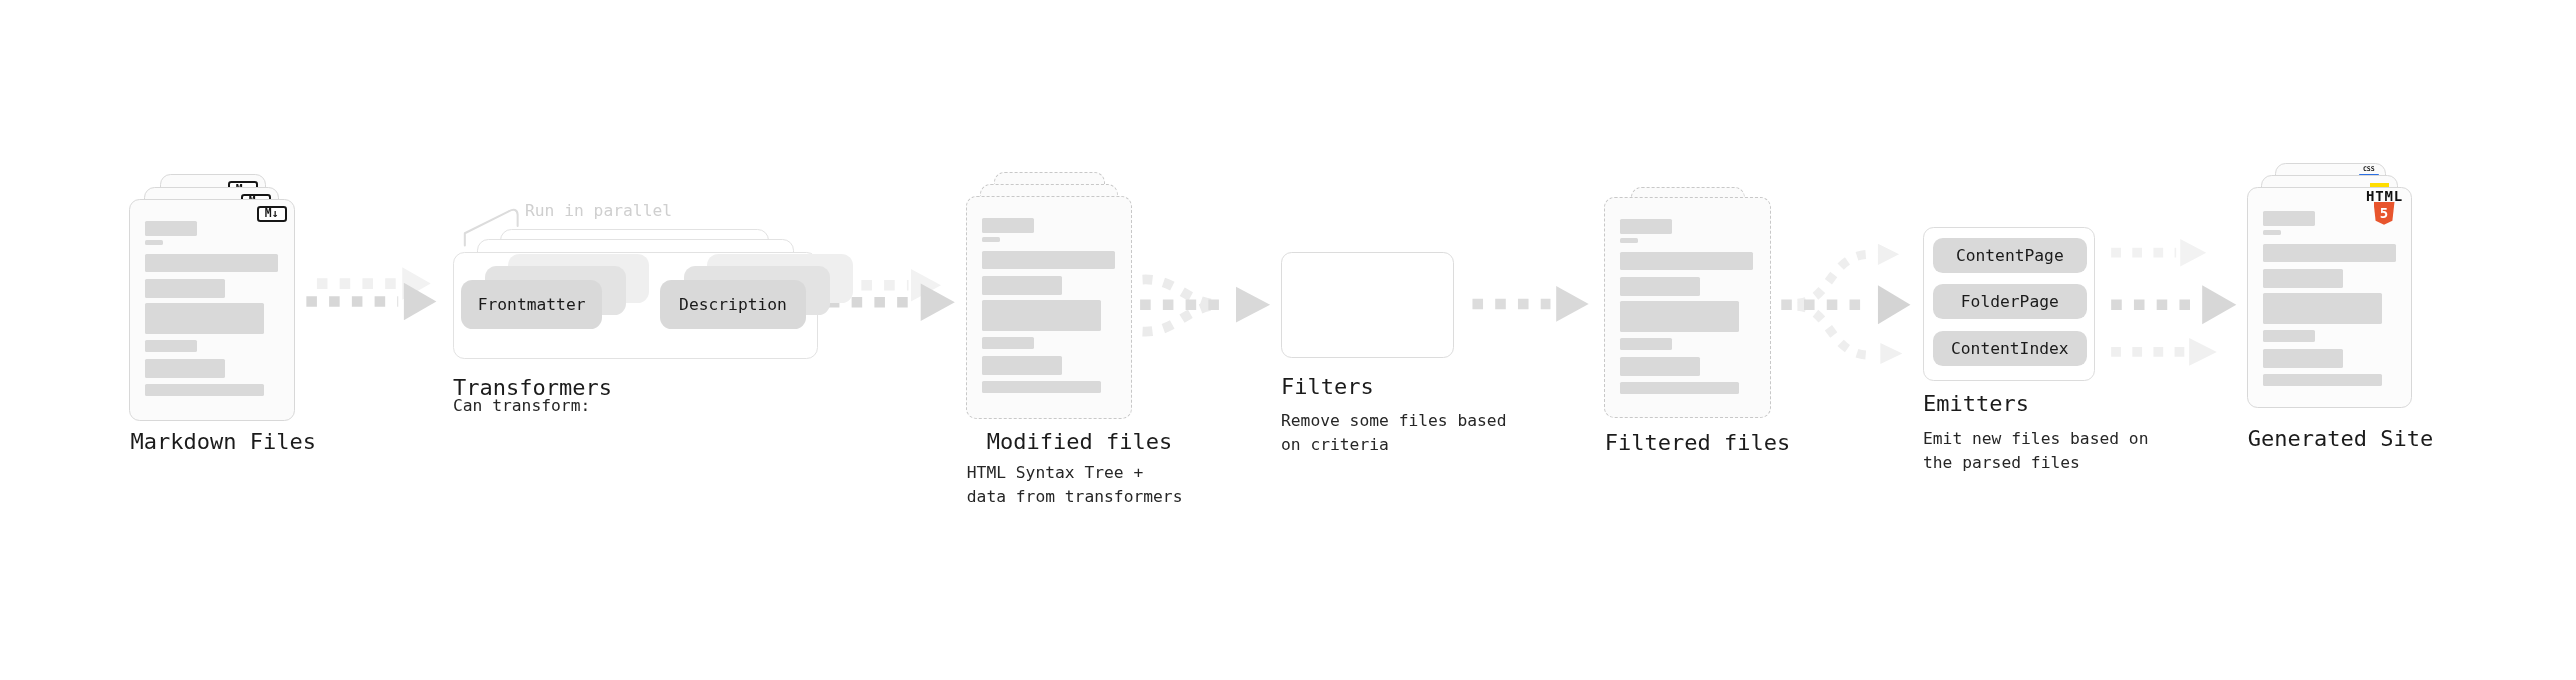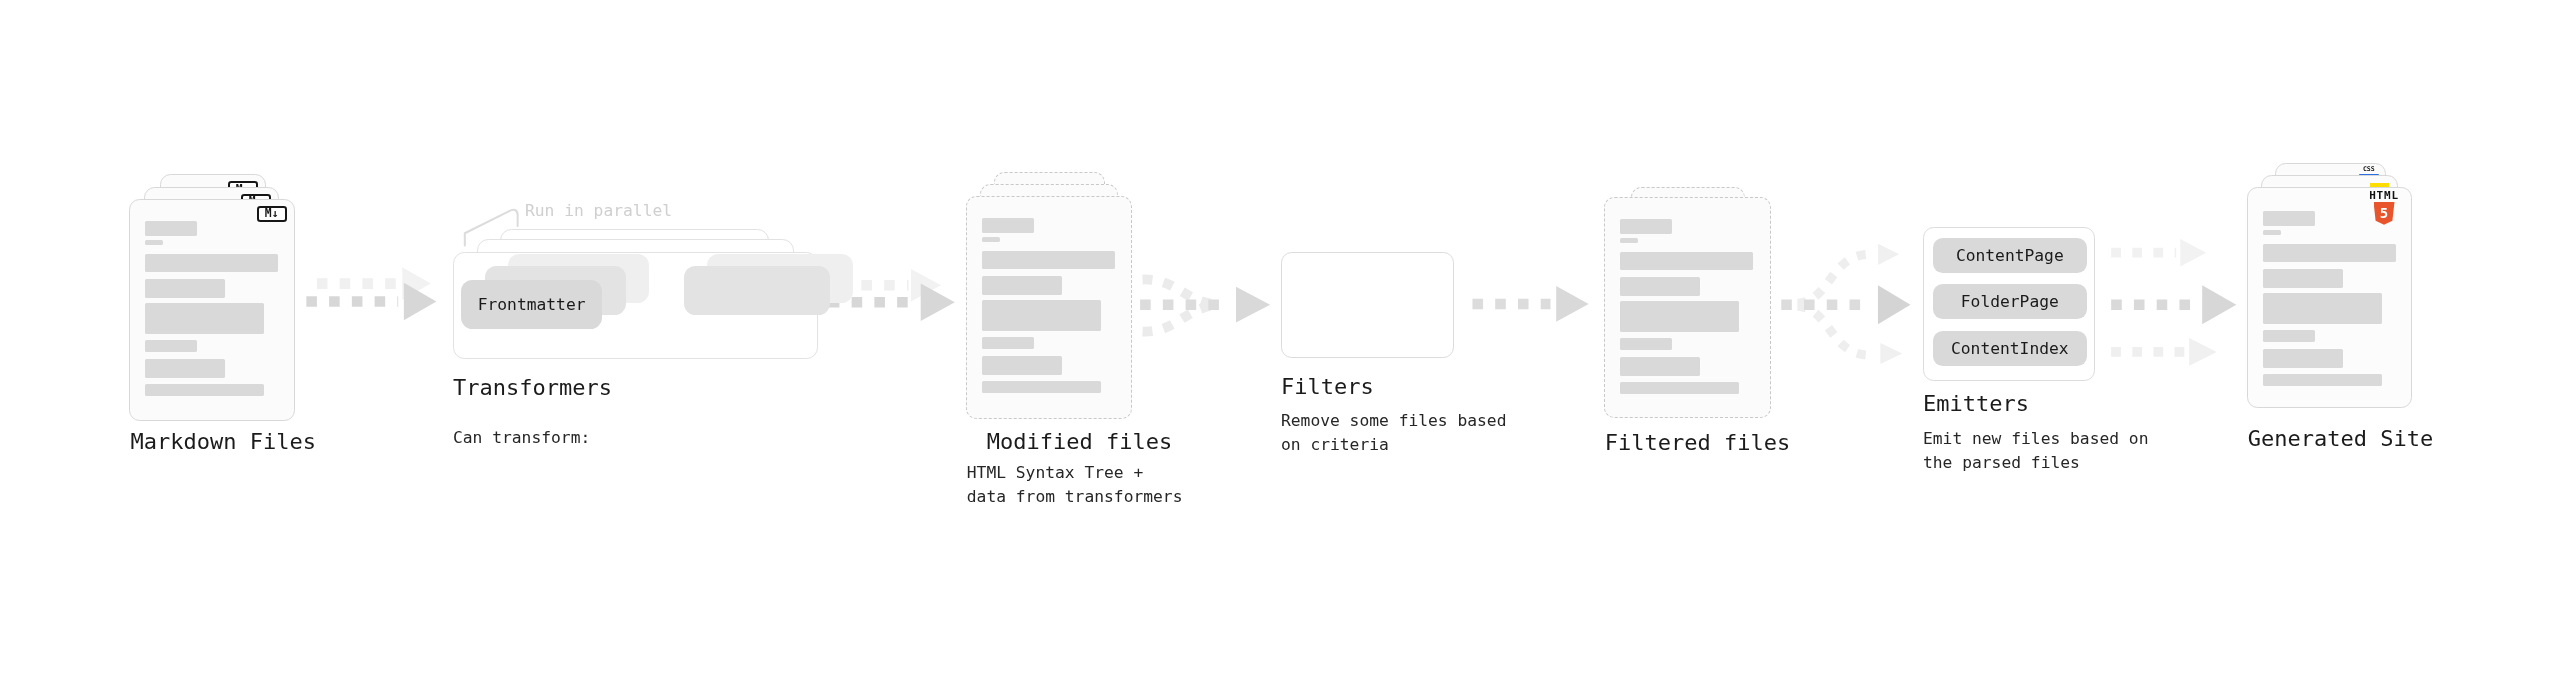--- a/index.html
+++ b/index.html
@@ -10,21 +10,21 @@
   .section{position:absolute;}
   
   .file-card{position:absolute;background:#fbfbfb;border:1.6px solid #d8d8d8;border-radius:10.6px;box-sizing:border-box;}
   .file-card.dashed{border:1.6px dashed #c8c8c8;background:#fbfbfb;}
   .skel{position:absolute;left:14.6px;top:21px;}
   .skel-bar{background:#d9d9d9;border-radius:1.6px;}
   
   .md-badge{position:absolute;top:5.7px;right:7.3px;width:30px;height:16.3px;border:2.4px solid #161616;border-radius:3.3px;
     background:#fff;color:#161616;font-weight:bold;font-size:11.4px;line-height:11.4px;display:flex;align-items:center;justify-content:center;box-sizing:border-box;}
   .html5-badge{position:absolute;top:4.1px;right:9px;width:36px;text-align:center;}
-  .html5-word{font-size:11px;font-weight:bold;letter-spacing:0.8px;color:#111;line-height:8.1px;}
+  .html5-word{font-size:14px;font-weight:bold;letter-spacing:0.8px;color:#111;line-height:8.1px;}
   .html5-shield{width:21px;height:23px;margin:1.6px auto 0;background:#e8552d;
     clip-path:polygon(0 0,100% 0,90% 82%,50% 100%,10% 82%);
     display:flex;align-items:center;justify-content:center;color:#fff;font-size:14px;font-weight:bold;}
   .css-badge{position:absolute;top:2.4px;right:6.5px;width:19.5px;text-align:center;}
   .css-word{font-size:6.5px;font-weight:bold;color:#111;line-height:6.5px;}
   .css-bar{height:3.3px;background:#2b6fe3;margin-top:0.8px;border-radius:0.8px;}
   .js-badge{position:absolute;top:7.3px;right:8.1px;width:18.7px;height:7.3px;background:#ffdd00;}
   
   .outer-box{position:absolute;background:#ffffff;border:1.6px solid #e2e2e2;border-radius:11.4px;box-sizing:border-box;}
   .plain-box{position:absolute;background:#ffffff;border:1.6px solid #dcdcdc;border-radius:10.6px;box-sizing:border-box;}
@@ -131,25 +131,26 @@
   <div class="outer-box" style="left:47px;top:83px;width:269px;height:101px;"></div>
   <div class="outer-box" style="left:23.6px;top:93px;width:317px;height:104px;"></div>
   <div class="outer-box" style="left:0px;top:106px;width:365px;height:107px;"></div>
 
   <div class="btn echo2" style="left:55px;top:108px;width:141px;height:49px;"></div>
   <div class="btn echo1" style="left:32px;top:120px;width:141px;height:49px;"></div>
   <div class="btn" style="left:8.1px;top:134px;width:141px;height:49px;text-align:right;">Frontmatter</div>
 
   <div class="btn echo2" style="left:254px;top:108px;width:146px;height:49px;"></div>
   <div class="btn echo1" style="left:231px;top:120px;width:146px;height:49px;"></div>
+  <div class="btn" style="left:207px;top:134px;width:146px;height:49px;">Description</div>
 
   <div class="annotation" style="left:72px;top:55px;">Run in parallel</div>
 
   <div class="sec-title" style="left:0px;top:229px;">Transformers</div>
-  <div class="sec-desc" style="left:0px;top:280px;">Can transform:</div>
+  <div class="sec-desc" style="left:0px;top:248px;">Can transform:</div>
 </div>
 
 <div class="section" style="left:966px;top:146px;width:244px;height:366px;">
   <div class="file-card dashed" style="left:28px;top:26px;width:111px;height:163px;"></div>
   <div class="file-card dashed" style="left:14px;top:38px;width:138px;height:175px;"></div>
   <div class="file-card dashed" style="left:0px;top:50px;width:166px;height:223px;">
     <div class="skel">
         <div class="skel-bar" style="width: 52px; height: 14.6px; margin-top: 0px;"></div>
         <div class="skel-bar" style="width: 18.7px; height: 4.9px; margin-top: 4.1px;"></div>
         <div class="skel-bar" style="width: 133px; height: 18px; margin-top: 9.8px;"></div>

